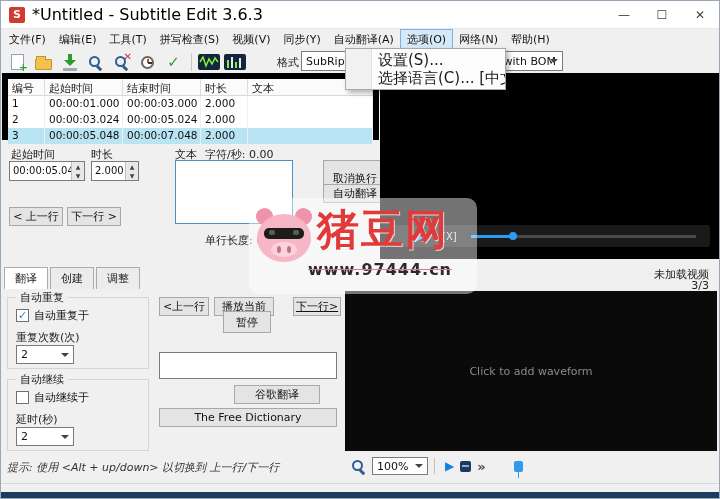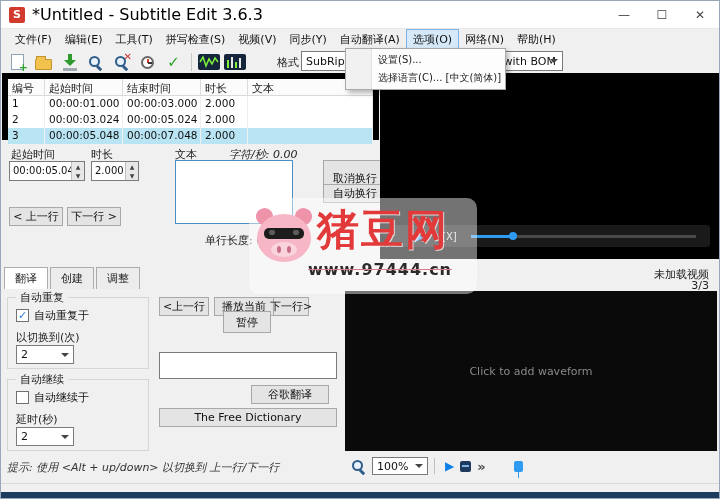--- a/index.html
+++ b/index.html
@@ -9,21 +9,21 @@
     background:#f0f0f0;border:1px solid #98a8b8;
     font-family:"DejaVu Sans","Liberation Sans",sans-serif;font-size:11px;color:#111;
   }
   
   .titlebar{position:absolute;left:0;top:0;width:100%;height:28px;background:#ffffff;border-bottom:1px solid #e9e9e9;}
   .app-icon{position:absolute;left:8px;top:6px;width:16px;height:16px;background:#d23a2e;color:#fff;font-weight:bold;font-size:11px;text-align:center;line-height:16px;border-radius:2px;}
   .win-title{position:absolute;left:31px;top:0;line-height:28px;font-size:16px;color:#000;}
   .win-controls{position:absolute;right:0;top:0;height:28px;display:flex;}
   .win-btn{width:38px;height:28px;text-align:center;line-height:28px;font-size:12px;color:#444;cursor:default;}
   
-  .menubar{position:absolute;left:0;top:28px;width:100%;height:20px;background:#f0f0f0;display:flex;align-items:center;padding-left:8px;}
+  .menubar{position:absolute;left:0;top:28px;width:100%;height:20px;background:#f0f0f0;display:flex;align-items:center;padding-left:2px;}
   .menu-item{padding:2px 6px;margin-right:1px;font-size:11px;color:#111;white-space:nowrap;}
   .menu-item.active{background:#d6e9f8;outline:1px solid #7fb2e5;}
   
   .toolbar{position:absolute;left:0;top:48px;width:100%;height:26px;background:#f0f0f0;border-bottom:1px solid #dcdcdc;}
   .tb-row{position:absolute;left:4px;top:1px;display:flex;align-items:center;height:24px;}
   .tb-icon{width:25px;height:24px;display:flex;align-items:center;justify-content:center;position:relative;margin-right:1px;}
   .tb-sep{width:1px;height:18px;background:#c8c8c8;margin:0 4px;}
   .page{width:13px;height:16px;background:#fff;border:1px solid #8fa3b7;position:relative;}
   .page .plus{position:absolute;right:-5px;bottom:-5px;color:#2aa22a;font-weight:bold;font-size:11px;}
   .folder{width:17px;height:11px;background:#f3c24d;border:1px solid #c1952d;border-radius:1px;position:relative;margin-top:4px;}
@@ -43,21 +43,21 @@
   
   .combo{background:#fff;border:1px solid #7a7a7a;display:flex;align-items:center;position:relative;padding-left:4px;overflow:hidden;white-space:nowrap;}
   .combo .arrow{position:absolute;right:4px;top:50%;margin-top:-2px;width:0;height:0;border-left:4px solid transparent;border-right:4px solid transparent;border-top:4px solid #444;}
   .tb-label{font-size:11px;}
   
   .popup-menu{
     position:absolute;left:344px;top:47px;width:161px;z-index:500;
     background:linear-gradient(to right,#f1f1f1 0,#f1f1f1 25px,#e2e2e2 25px,#e2e2e2 26px,#fdfdfd 26px);
     border:1px solid #a8a8a8;box-shadow:3px 3px 5px rgba(0,0,0,0.28);padding:2px 0;
   }
-  .popup-item{height:18px;line-height:18px;padding-left:32px;font-size:10px;color:#1a1a1a;white-space:nowrap;overflow:hidden;}
+  .popup-item{height:18px;line-height:18px;padding-left:32px;font-size:15px;color:#1a1a1a;white-space:nowrap;overflow:hidden;}
   
   .sublist{position:absolute;left:1px;top:72px;width:377px;height:67px;background:#fff;border:6px solid #000000;}
   .sublist .hdr{display:grid;grid-template-columns:37px 78px 78px 47px 1fr;height:17px;background:#fbfbfb;border-bottom:1px solid #d9d9d9;}
   .sublist .hdr span{padding:2px 4px;border-right:1px solid #dcdcdc;font-size:11px;color:#222;overflow:hidden;white-space:nowrap;}
   .sublist .row{display:grid;grid-template-columns:37px 78px 78px 47px 1fr;height:16px;}
   .sublist .row span{padding:1px 4px;border-right:1px solid #efefef;font-size:10.5px;color:#111;overflow:hidden;white-space:nowrap;}
   .sublist .row.selected{background:#b9e4f3;}
   
   .lbl{position:absolute;font-size:11px;color:#222;white-space:nowrap;}
   .spin{position:absolute;background:#fff;border:1px solid #7a7a7a;display:flex;}
@@ -247,24 +247,24 @@
       </span>
   </div>
   <div class="spin" style="left:90px;top:160px;width:48px;height:20px;">
     <span class="val">2.000</span>
     <span class="btns">
         <i>▲</i>
         <i>▼</i>
       </span>
   </div>
   <span class="lbl" style="left:174px;top:146px;">文本</span>
-  <span class="lbl" style="left:228px;top:146px;font-style:italic;">字符/秒: 0.00</span>
+  <span class="lbl" style="left:204px;top:146px;">字符/秒: 0.00</span>
   <textarea class="textbox focus" style="left: 174px; top: 159px; width: 118px; height: 64px;"></textarea>
   <div class="btn" style="left:322px;top:159px;width:64px;height:36px;">取消换行</div>
-  <div class="btn" style="left:322px;top:183px;width:64px;height:19px;">自动换行</div>
+  <div class="btn" style="left:322px;top:183px;width:64px;height:19px;">自动翻译</div>
   <div class="btn" style="left:8px;top:206px;width:54px;height:19px;">&lt; 上一行</div>
   <div class="btn" style="left:66px;top:206px;width:54px;height:19px;">下一行 &gt;</div>
   <span class="lbl" style="left:174px;top:232px;margin-left:30px;">单行长度: 0</span>
 
   <div class="video">
     <div class="osc">
       <span class="play">▶</span>
       <span class="close-x">[X]</span>
       <div class="track">
         <div class="fill"></div>
@@ -280,21 +280,21 @@
     <div class="tab">创建</div>
     <div class="tab">调整</div>
   </div>
 
   <div class="groupbox" style="left:6px;top:296px;width:142px;height:72px;">
     <span class="legend">自动重复</span>
     <div class="checkrow" style="left:8px;top:10px;">
       <div class="checkbox">✓</div>
       <span>自动重复于</span>
     </div>
-    <span class="lbl" style="left:8px;top:32px;">以切换到(次)</span>
+    <span class="lbl" style="left:8px;top:32px;">重复次数(次)</span>
     <div class="combo" style="position:absolute;left:8px;top:47px;width:58px;height:19px;">
       <span>2</span>
         <span class="arrow"></span>
     </div>
   </div>
 
   <div class="groupbox" style="left:6px;top:378px;width:142px;height:72px;">
     <span class="legend">自动继续</span>
     <div class="checkrow" style="left:8px;top:10px;">
       <div class="checkbox"></div>
@@ -302,24 +302,24 @@
     </div>
     <span class="lbl" style="left:8px;top:32px;">延时(秒)</span>
     <div class="combo" style="position:absolute;left:8px;top:47px;width:58px;height:19px;">
       <span>2</span>
         <span class="arrow"></span>
     </div>
   </div>
 
   <div class="btn" style="left:158px;top:296px;width:50px;height:19px;">&lt;上一行</div>
   <div class="btn" style="left:213px;top:296px;width:60px;height:19px;">播放当前</div>
-  <div class="btn" style="left:272px;top:296px;width:36px;height:19px;">下一行&gt;</div>
+  <div class="btn" style="left:292px;top:296px;width:48px;height:19px;text-decoration:underline;">下一行&gt;</div>
   <div class="btn" style="left:222px;top:310px;width:48px;height:22px;">暂停</div>
   <textarea class="textbox" style="left: 158px; top: 351px; width: 178px; height: 27px;"></textarea>
-  <div class="btn" style="left:250px;top:384px;width:78px;height:19px;">谷歌翻译</div>
+  <div class="btn" style="left:233px;top:384px;width:86px;height:19px;">谷歌翻译</div>
   <div class="btn" style="left:158px;top:407px;width:178px;height:19px;">The Free Dictionary</div>
   <span class="lbl" style="left:6px;top:459px;color:#333;font-style:italic;">提示: 使用 &lt;Alt + up/down&gt; 以切换到 上一行/下一行</span>
 
   <span class="lbl" style="right:10px;left:auto;top:266px;position:absolute;">未加载视频</span>
   <span class="lbl" style="right:10px;left:auto;top:278px;position:absolute;">3/3</span>
 
   <div class="waveform">
     <span class="ph">Click to add waveform</span>
   </div>
 

